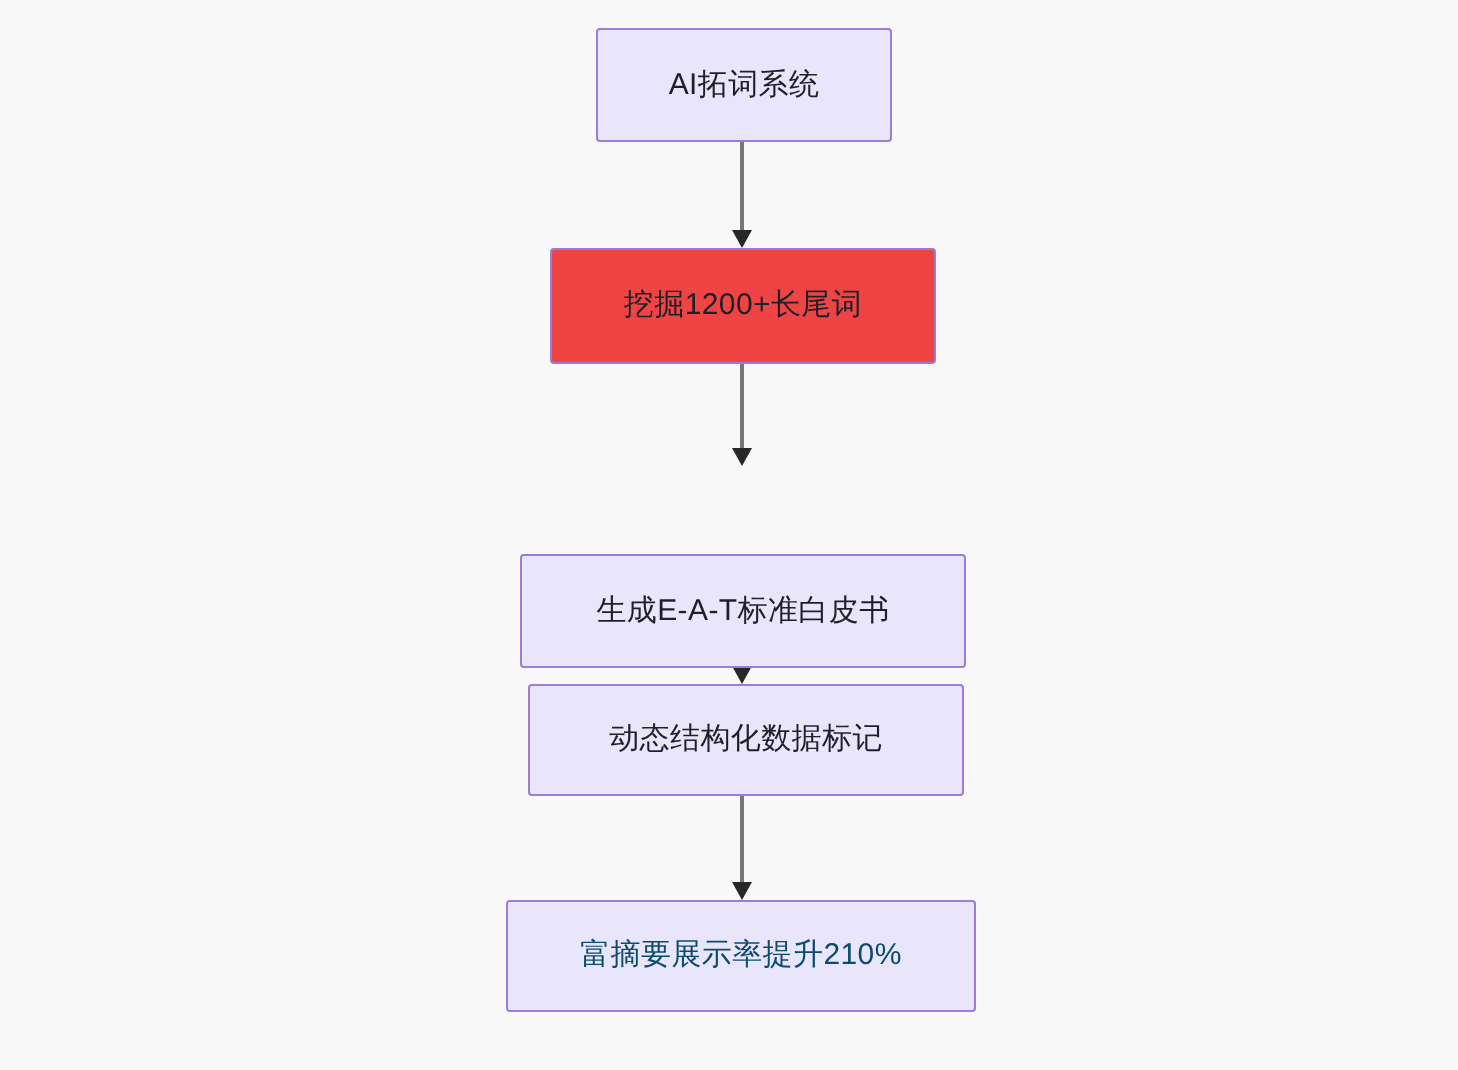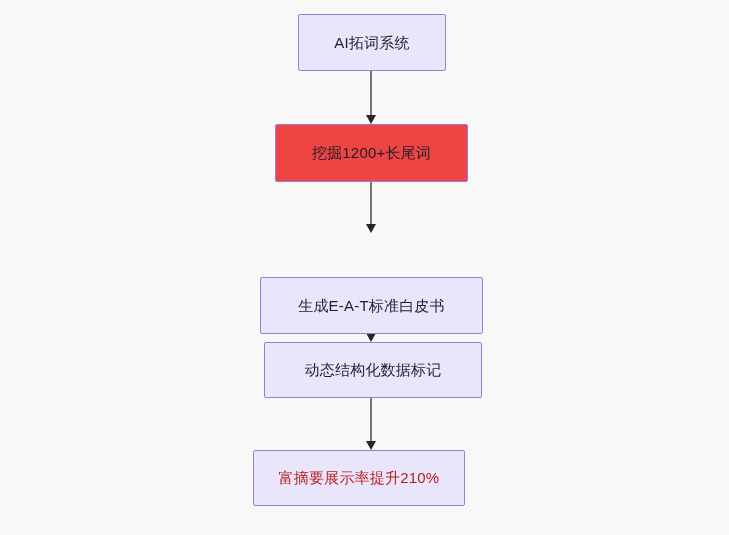--- a/index.html
+++ b/index.html
@@ -85,17 +85,17 @@
   </div>
   <div class="node" style="left: 275px; top: 124px; width: 193px; height: 58px; background: #ef4444; border-color: rgb(157, 124, 216); color: rgb(31, 31, 40);">
     <span class="node-label">挖掘1200+长尾词</span>
   </div>
   <div class="node" style="left: 260px; top: 233px; width: 223px; height: 57px; background: rgb(233, 230, 251); border-color: rgb(157, 124, 216); color: rgb(31, 31, 40); margin-top: 44px;">
     <span class="node-label">生成E-A-T标准白皮书</span>
   </div>
   <div class="node" style="left: 264px; top: 342px; width: 218px; height: 56px; background: rgb(233, 230, 251); border-color: rgb(157, 124, 216); color: rgb(31, 31, 40);">
     <span class="node-label">动态结构化数据标记</span>
   </div>
-  <div class="node" style="left: 253px; top: 450px; width: 212px; height: 56px; background: rgb(233, 230, 251); border-color: rgb(157, 124, 216); color: #b91c1c;">
+  <div class="node" style="left: 253px; top: 450px; width: 235px; height: 56px; background: rgb(233, 230, 251); border-color: rgb(157, 124, 216); color: #0c4a6e;">
     <span class="node-label">富摘要展示率提升210%</span>
   </div>
 
 </div>
 
 </body></html>

